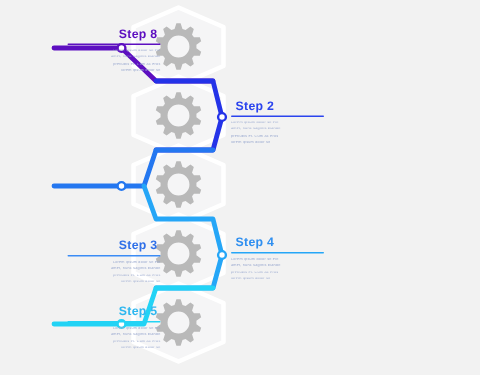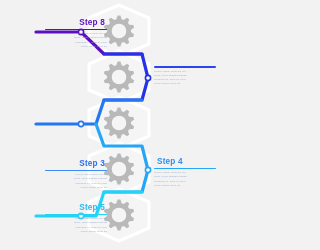--- a/index.html
+++ b/index.html
@@ -113,20 +113,21 @@
         <div class="step-title" style="color: rgb(93, 15, 192);">Step 8</div>
         <div style="height: 1.6px; width: 100%; background: rgb(93, 15, 192); border-radius: 1px;"></div>
         <div class="step-body">
           <div class="tline">Lorem ipsum dolor sit elit</div>
           <div class="tline">amet, nunc sagittis blandit</div>
           <div class="tline">pretiubis et. Cum ac eros</div>
           <div class="tline">lorem ipsum dolor sit</div>
         </div>
       </div>
       <div class="step-block right" style="left: 154px; top: 66px;">
+        <div class="step-title" style="color: rgb(43, 68, 238);">Step 2</div>
         <div style="height: 1.6px; width: 100%; background: rgb(43, 68, 238); border-radius: 1px;"></div>
         <div class="step-body">
           <div class="tline">Lorem ipsum dolor sit elit</div>
           <div class="tline">amet, nunc sagittis blandit</div>
           <div class="tline">pretiubis et. Cum ac eros</div>
           <div class="tline">lorem ipsum dolor sit</div>
         </div>
       </div>
       <div class="step-block left" style="left: 45px; top: 111px;">
         <div class="step-title" style="color: rgb(48, 112, 232); margin-top: 48px;">Step 3</div>

